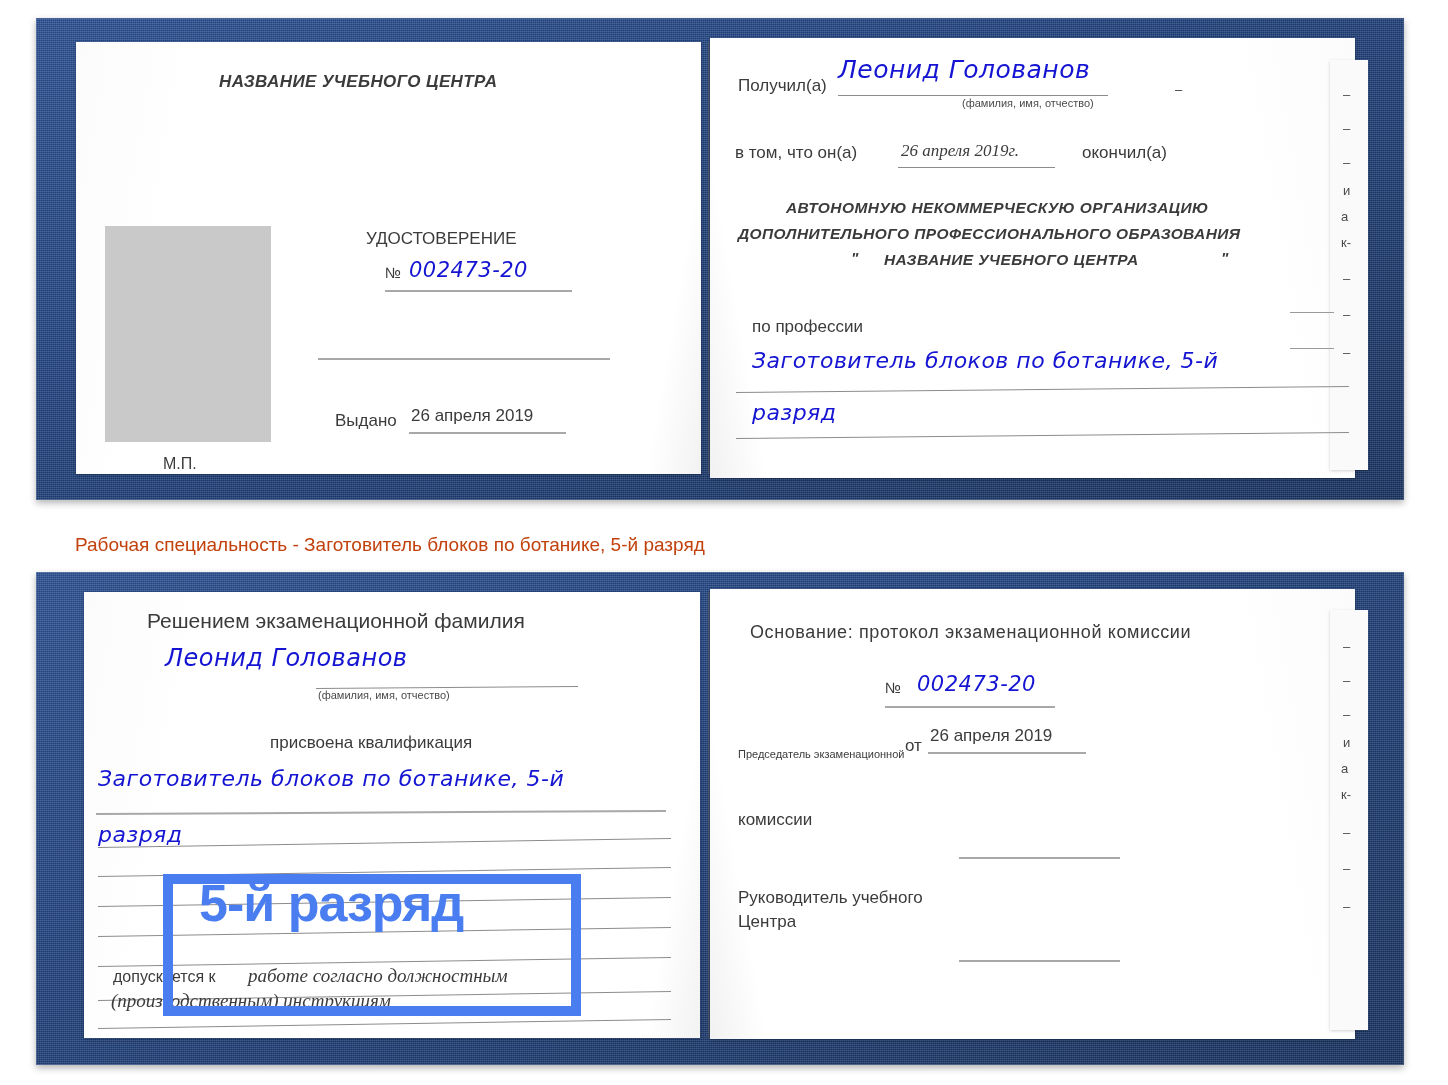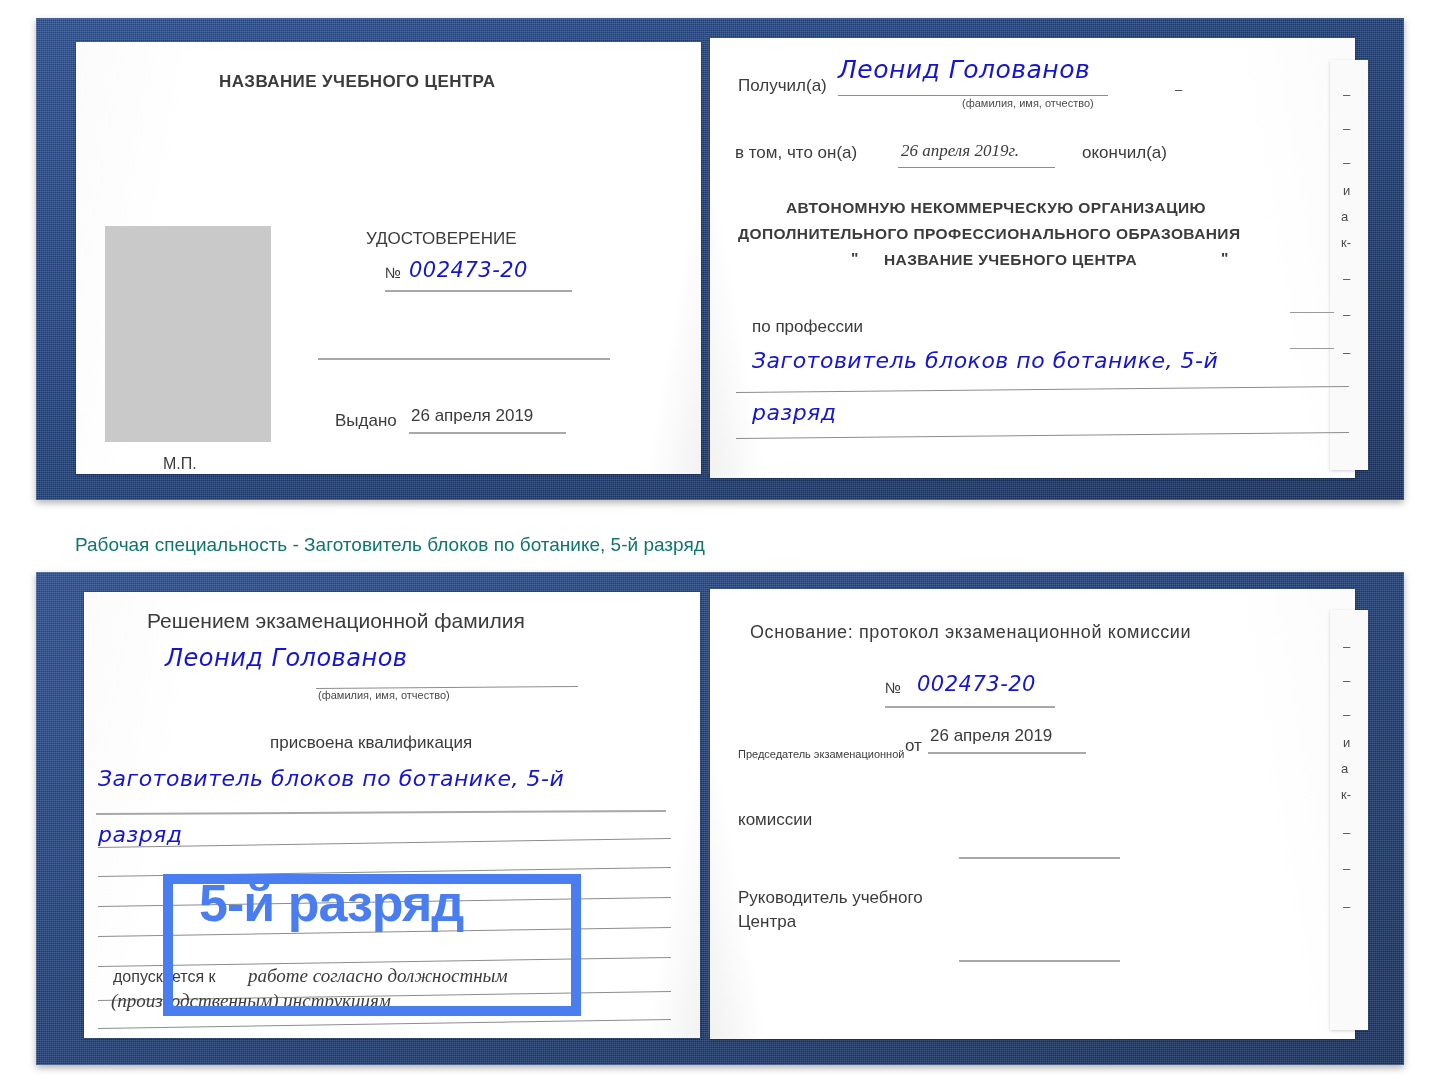--- a/index.html
+++ b/index.html
@@ -65,20 +65,21 @@
   
   .t-print {
     position: absolute;
     color: #3b3b3b;
     font-family: "Liberation Sans", sans-serif;
     white-space: nowrap;
   }
   .t-caps {
     font-weight: bold;
     letter-spacing: .4px;
+    font-style: italic;
   }
   .t-small {
     font-size: 11px;
     color: #4a4a4a;
     text-align: center;
   }
   .t-hand {
     position: absolute;
     color: #1414d2;
     font-family: "DejaVu Sans", sans-serif;
@@ -104,21 +105,21 @@
 
   
   .photo {
     position: absolute;
     background: #c9c9c9;
   }
 
   
   .caption {
     position: absolute;
-    color: #0f766e;
+    color: #c2410c;
     font-family: "Liberation Sans", sans-serif;
     font-size: 19px;
     white-space: nowrap;
   }
 
   
   .stamp-box {
     position: absolute;
     border: 10px solid #4a7ef0;
     box-sizing: border-box;

